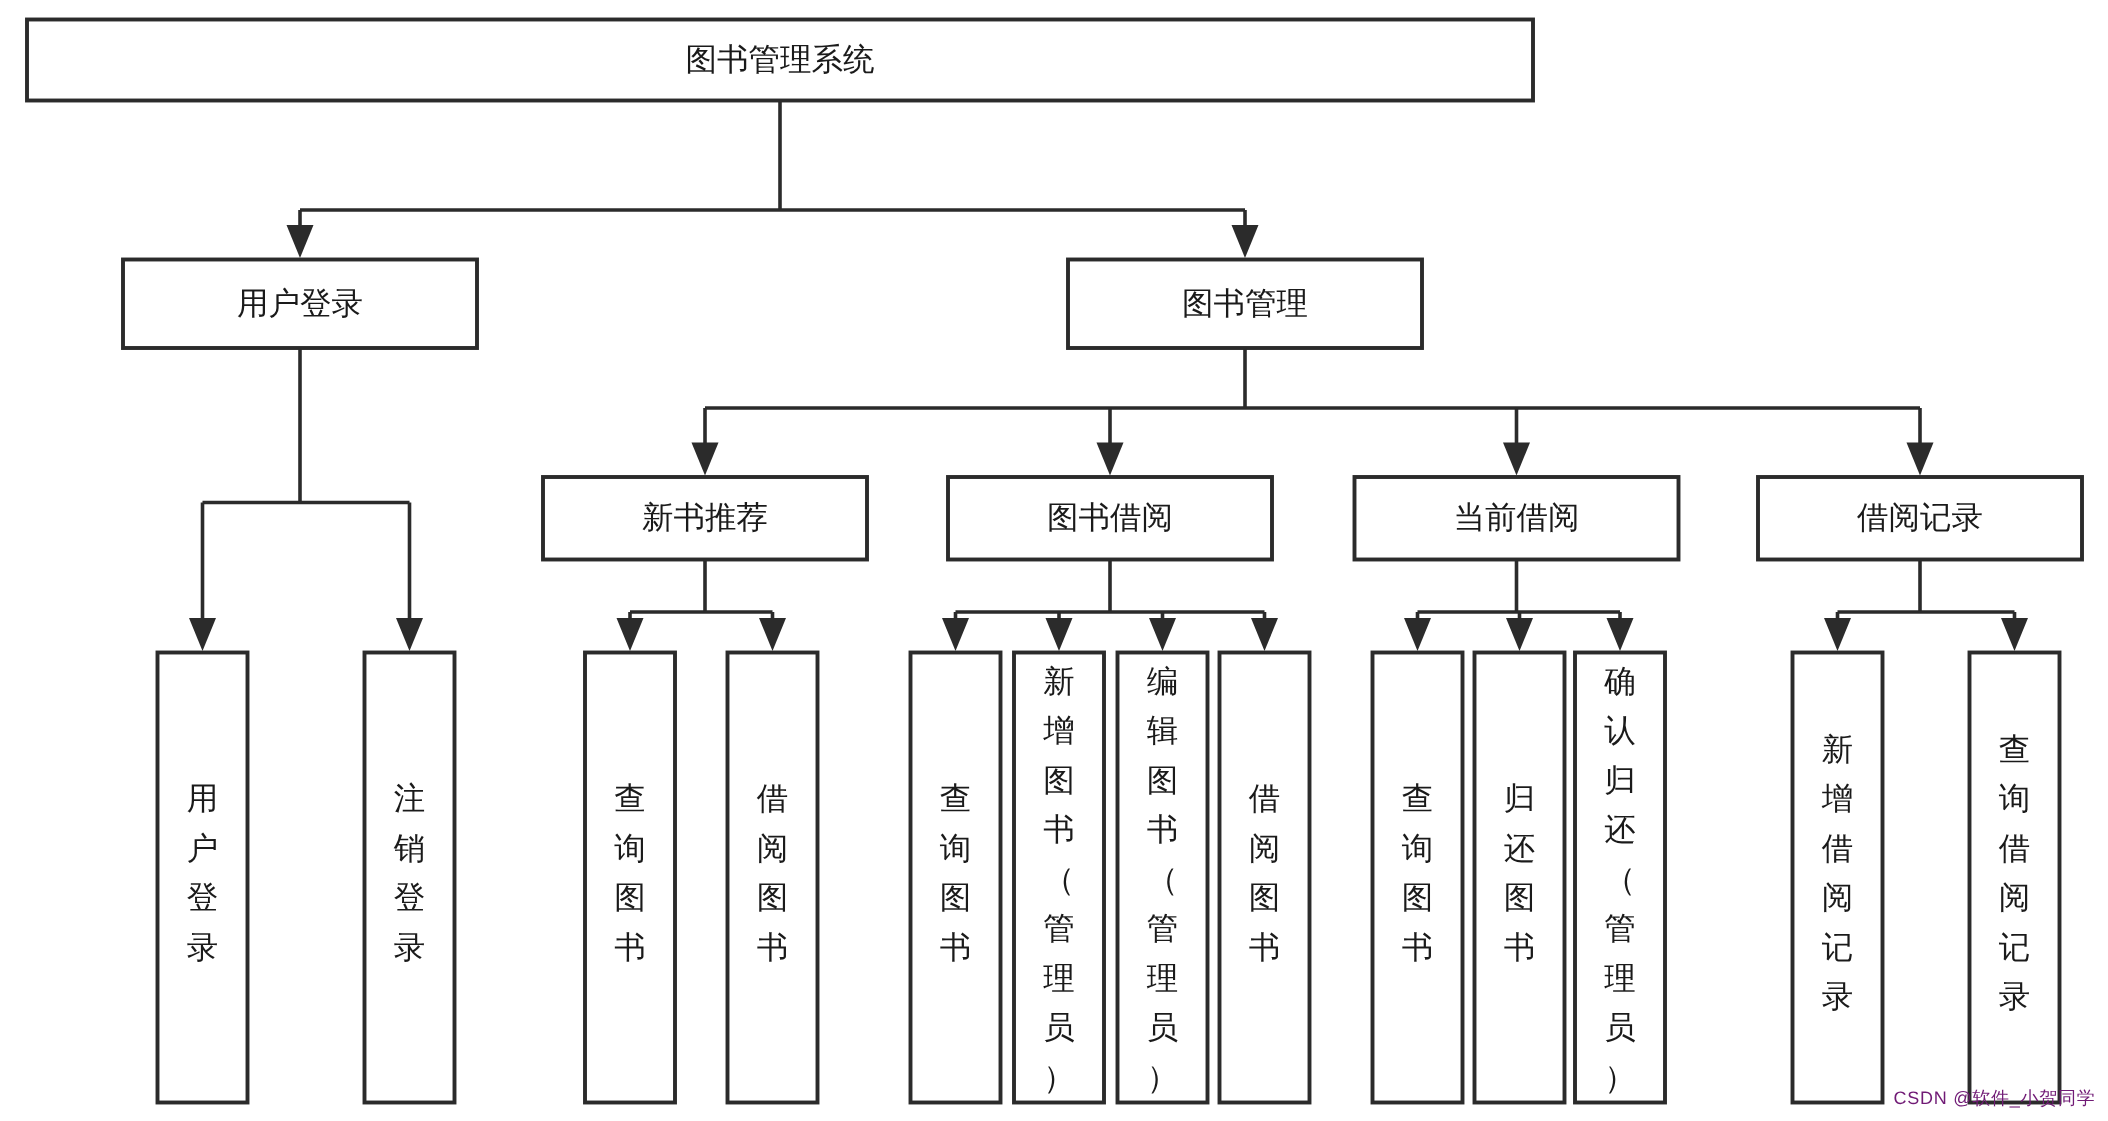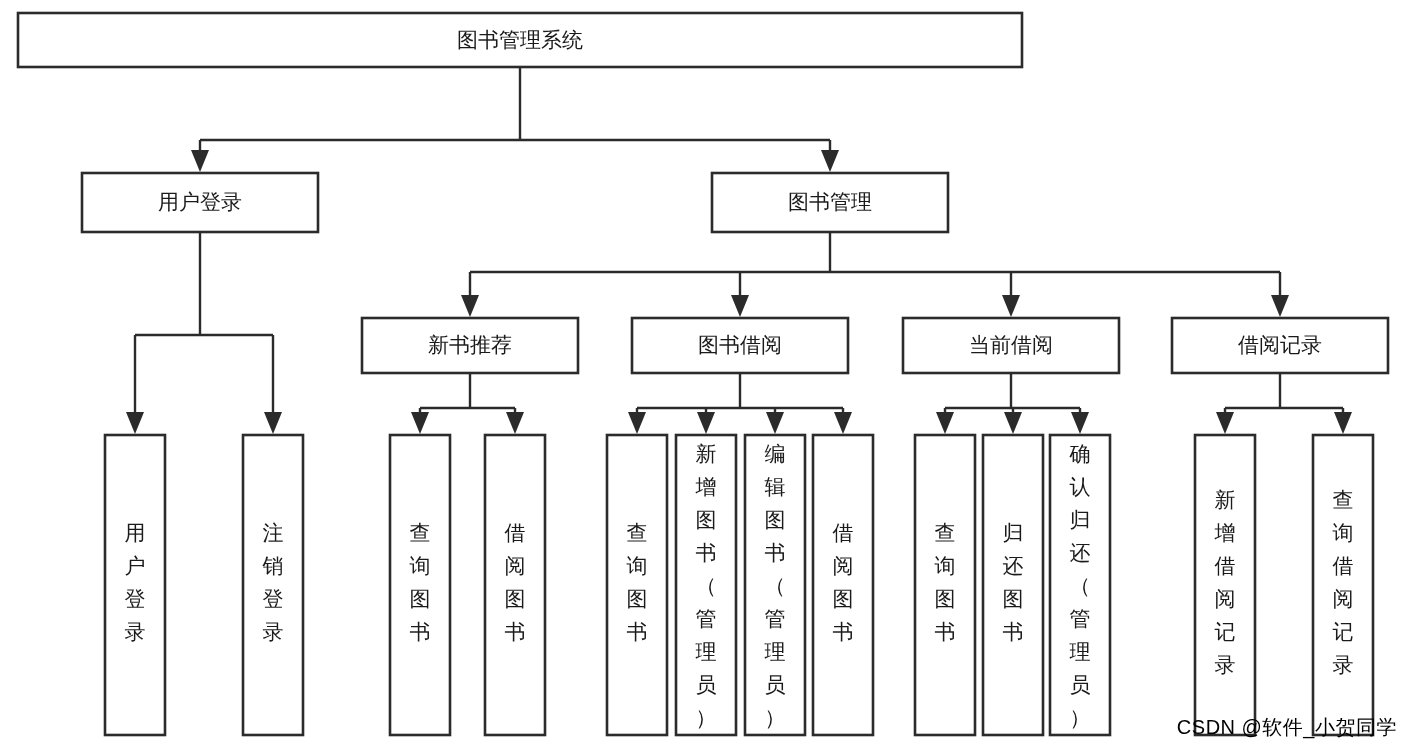--- a/index.html
+++ b/index.html
@@ -52,22 +52,22 @@
     font-family: "Liberation Sans", "DejaVu Sans", sans-serif;
     font-size: 21px;
     fill: #1a1a1a;
     text-anchor: middle;
   }
   .watermark-text {
     position: absolute;
     right: 8px;
     bottom: 6px;
     font-family: "Liberation Sans", "DejaVu Sans", sans-serif;
-    font-size: 20px;
-    color: #000000;
+    font-size: 12px;
+    color: #701a75;
     white-space: nowrap;
     letter-spacing: 0.5px;
     user-select: none;
   }
 </style>
 </head>
 <body>
 
 <div id="diagram-root">
   <svg class="diagram-canvas" viewBox="0 0 1405 747">

